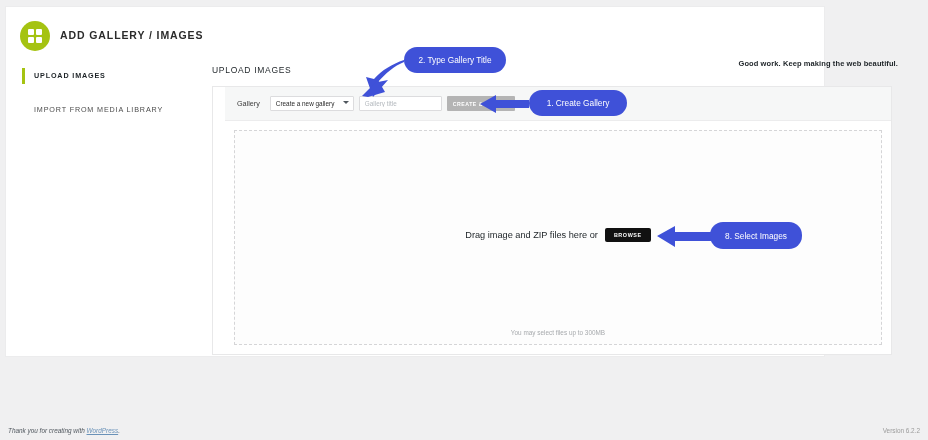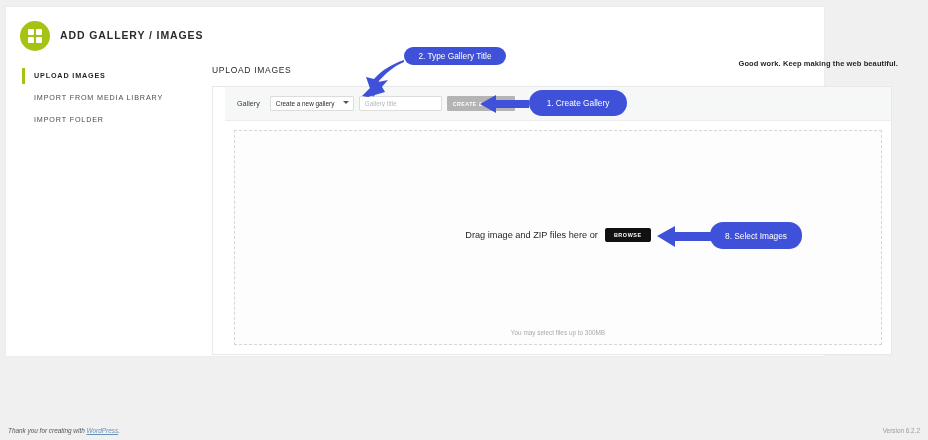--- a/index.html
+++ b/index.html
@@ -56,21 +56,21 @@
     position: relative; height: 22px; line-height: 22px;
     padding-left: 28px;
     font-size: 7.2px; letter-spacing: 0.85px; color: #4b4b4b;
     cursor: pointer;
   }
   .side-item.active { color: #1d2327; font-weight: bold; }
   .side-item.active::before {
     content: ""; position: absolute; left: 16px; top: 3px;
     width: 2.5px; height: 16px; background: #a5c312;
   }
-  .side-item + .side-item { margin-top: 0px; }
+  .side-item + .side-item { margin-top: 12px; }
 
   
   .main { position: absolute; left: 200px; top: 58px; width: 690px; }
   .main-title {
     font-size: 8.5px; color: #1d2327; letter-spacing: 0.7px;
     margin-left: 6px; margin-bottom: 11px;
   }
 
   .panel {
     position: relative; width: 680px;
@@ -157,21 +157,21 @@
 
   
   .pill {
     position: absolute;
     background: #3f51d8; color: #ffffff;
     border-radius: 13px;
     font-size: 8.3px; font-weight: normal;
     display: flex; align-items: center; justify-content: center;
     white-space: nowrap;
   }
-  #pill-2 { left: 404px; top: 47px; width: 102px; height: 18px; }
+  #pill-2 { left: 404px; top: 47px; width: 102px; height: 26px; }
   #pill-3 { left: 529px; top: 90px; width: 98px; height: 26px; }
   #pill-1 { left: 710px; top: 222px; width: 92px; height: 27px; }
 
   .anno-svg {
     position: absolute; left: 0; top: 0; width: 928px; height: 440px;
     pointer-events: none;
   }
 </style>
 </head>
 <body>
@@ -194,23 +194,20 @@
       <div class="page-title">ADD GALLERY / IMAGES</div>
       <div class="tagline">Good work. Keep making the web beautiful.</div>
     </div>
 
     <div class="sidebar">
       <div class="side-item active">
         <span>UPLOAD IMAGES</span>
       </div>
       <div class="side-item">
         <span>IMPORT FROM MEDIA LIBRARY</span>
-      </div>
-      <div class="side-item">
-        <span>IMPORT FOLDER</span>
       </div>
     </div>
 
     <div class="main">
       <div class="main-title">UPLOAD IMAGES</div>
 
       <div class="panel">
 
         <div class="toolbar">
           <span class="tb-label">Gallery</span>

